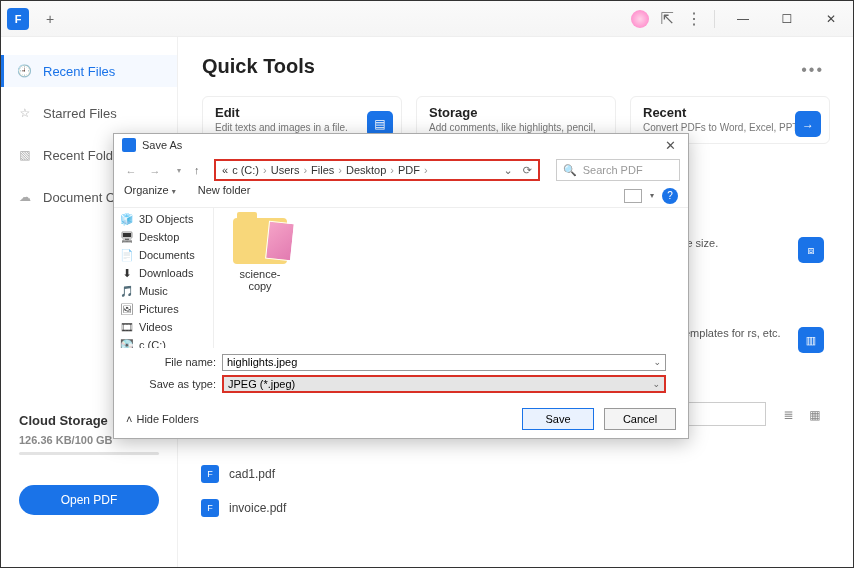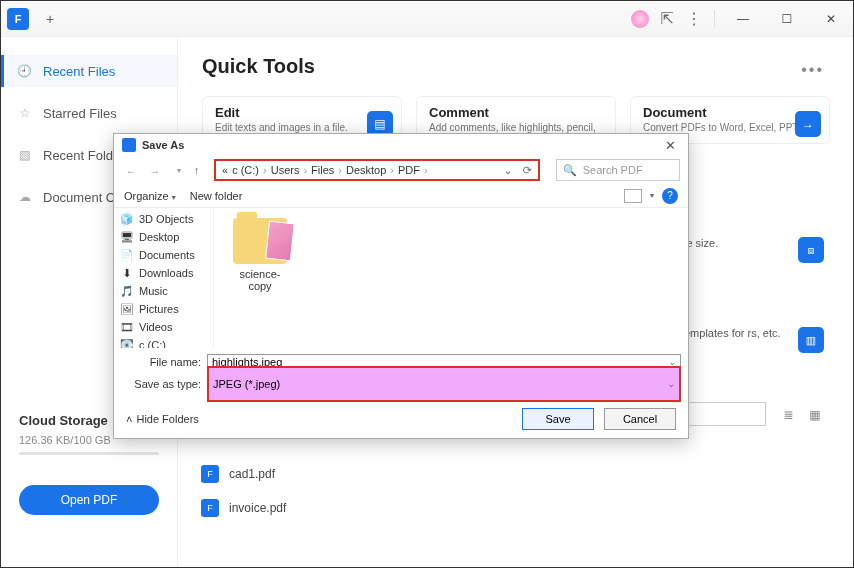--- a/index.html
+++ b/index.html
@@ -16,21 +16,21 @@
 
 .main { display:flex; height: calc(100% - 36px); }
 .sidebar { width:178px; background:#fff; border-right:1px solid #f0f0f0; padding-top:18px;}
 .side-item { display:flex; align-items:center; gap:10px; height:32px; padding:0 16px; font-size:13px; color:#555; }
 .side-item.active { color:#1a73e8; border-left:3px solid #1a73e8; background:#f5f9ff; padding-left:13px;}
 .side-icon{ width:16px; height:16px; display:inline-flex; align-items:center; justify-content:center; font-size:12px; color:#aaa;}
 .side-item.active .side-icon{ color:#1a73e8; }
 
 .cloud-section{ margin-top:200px; padding:0 18px;}
 .cloud-title{ font-size:13px; font-weight:600; color:#333;margin-top:32px; }
-.cloud-sub{ font-size:11px; color:#888; margin-top:6px;}
+.cloud-sub{ font-size:11px; color:#888; margin-top:6px;font-weight:bold;}
 .cloud-bar{ height:3px; background:#e3e3e3; margin-top:6px; border-radius:2px;}
 .btn-open{ margin-top:30px; width:140px; height:30px; border-radius:15px; background:#1a73e8; color:#fff; font-size:12px; border:none; display:block;}
 .btn-create{ margin-top:12px; width:140px; height:30px; border-radius:15px; background:#fff; border:1px solid #ccc; color:#444; font-size:12px; display:block;}
 
 .content{ flex:1; padding:18px 24px; position:relative;}
 .quick-title{ font-size:20px; font-weight:700; color:#222; }
 .more-dots{ position:absolute; right:30px; top:24px; color:#888; letter-spacing:2px;}
 .cards{ display:flex; gap:14px; margin-top:18px;}
 .card{ width:200px; height:48px; background:#fff; border:1px solid #eee; border-radius:6px; padding:8px 12px 8px 12px; position:relative; font-size:12px;}
 .card h4{ font-size:13px; font-weight:700; color:#222; margin-bottom:2px;}
@@ -45,52 +45,52 @@
 .view-icons span{ display:inline-flex; width:18px; height:18px; align-items:center; justify-content:center; color:#888; font-size:12px; margin-left:4px;}
 
 .file-list{ position:absolute; left:200px; top:460px;}
 .file-row{ display:flex; align-items:center; gap:10px; font-size:12px; color:#444; height:26px;}
 .file-row .ficon{ width:18px;height:18px;background:#1a73e8;border-radius:3px;display:flex;align-items:center;justify-content:center;color:#fff;font-size:9px;}
 
 
 .dialog{ position:absolute; left:112px; top:132px; width:576px; height:306px; background:#fff; border:1px solid #aaa; box-shadow:0 4px 18px rgba(0,0,0,.25); font-size:11px; z-index:10;}
 .dlg-title{ height:22px; display:flex; align-items:center; padding:0 8px; }
 .dlg-title .appicon{ width:14px;height:14px;background:#1a73e8;border-radius:2px;margin-right:6px;}
-.dlg-title .t{ font-size:11px; color:#333;font-weight:bold;}
+.dlg-title .t{ font-size:11px; color:#333;}
 .dlg-title .close{ margin-left:auto; font-size:13px; color:#555; padding:0 4px;}
 .dlg-nav{ height:28px; display:flex; align-items:center; padding:0 8px; gap:6px;}
 .nav-arrow{ width:18px; color:#999; text-align:center;}
 .nav-up{ width:14px; color:#666;}
 .breadcrumb{ flex:0 0 326px; height:22px; border:2px solid #d93025; display:flex; align-items:center; padding:0 6px; gap:4px; color:#333;}
 .breadcrumb .sep{ color:#999;}
 .bc-drop{ color:#666; margin-left:auto;}
 .bc-refresh{ margin-left:6px; color:#666;}
 .dlg-search{ margin-left:10px; flex:1; height:22px; border:1px solid #ccc; display:flex; align-items:center; padding:0 6px; gap:6px; color:#999;}
-.dlg-toolbar{ height:24px; display:flex; align-items:center; padding:0 10px; gap:14px; border-bottom:1px solid #eee;}
+.dlg-toolbar{ height:24px; display:flex; padding:0 10px; gap:22px; border-bottom:1px solid #eee;}
 .dlg-toolbar .org{ color:#333;}
 .dlg-toolbar .drop{ font-size:8px; color:#666;}
 .dlg-toolbar .newf{ color:#333;}
 .dlg-toolbar .right{ margin-left:auto; display:flex; align-items:center; gap:8px;}
 .dlg-toolbar .view{ width:18px;height:14px;border:1px solid #aaa;}
 .dlg-toolbar .help{ width:16px;height:16px;border-radius:50%;background:#1a73e8;color:#fff;display:flex;align-items:center;justify-content:center;font-size:10px;}
 .dlg-body{ display:flex; height:140px;}
 .dlg-tree{ width:100px; border-right:1px solid #eee; overflow:hidden; padding:2px 0;}
 .tree-item{ display:flex; align-items:center; gap:5px; height:18px; padding:0 6px; color:#333; font-size:11px;}
 .tree-item .ti{ width:14px; display:inline-flex; justify-content:center;}
 .dlg-files{ flex:1; padding:10px 14px;}
 .folder{ width:64px; text-align:center; font-size:11px; color:#333;}
 .folder .thumb{ width:54px; height:46px; background:#f8d77a; border-radius:4px; position:relative; margin:0 auto 4px;}
 .folder .thumb::before{content:"";position:absolute;top:-6px;left:4px;width:20px;height:8px;background:#f8d77a;border-radius:2px 2px 0 0;}
 .folder .paper{position:absolute;right:-6px;top:4px;width:26px;height:38px;background:linear-gradient(135deg,#f5a3c7,#e27bb1);border:1px solid #fff;transform:rotate(6deg);}
 
-.dlg-fields{ padding:4px 7px 2px;}
+.dlg-fields{ padding:4px 22px 2px;}
 .field-row{ display:flex; align-items:center; height:20px; margin-bottom:2px;}
 .field-row label{ width:86px; text-align:right; padding-right:6px; color:#333;}
 .field-row .val{ flex:1; height:17px; border:1px solid #999; padding:0 4px; display:flex; align-items:center; background:#fff;}
-.field-row.highlight .val{ border:2px solid #d93025; background:#f0abfc; height:36px;}
+.field-row.highlight .val{ border:2px solid #d93025; background:#e5e5e5; height:18px;}
 .field-row .dd{ margin-left:auto; color:#666; font-size:9px;}
 
 .dlg-bottom{ display:flex; align-items:center; padding:10px 12px 0;}
 .hide-folders{ display:flex; align-items:center; gap:4px; color:#333;}
 .dlg-buttons{ margin-left:auto; display:flex; gap:10px;}
 .dlg-btn{ width:72px; height:22px; border:1px solid #999; background:#f4f4f4; font-size:11px;}
 .dlg-btn.primary{ border:1.5px solid #1a73e8; background:#eaf2fe;}
 </style>
 </head>
 <body>
@@ -140,25 +140,25 @@
   <div class="content">
     <div class="quick-title">Quick Tools</div>
     <div class="more-dots">•••</div>
     <div class="cards">
       <div class="card">
         <h4>Edit</h4>
         <p>Edit texts and images in a file.</p>
         <div class="cicon">▤</div>
       </div>
       <div class="card">
-        <h4>Comment</h4>
+        <h4>Storage</h4>
         <p>Add comments, like highlights, pencil, stamps, etc.</p>
       </div>
       <div class="card">
-        <h4>Document</h4>
+        <h4>Recent</h4>
         <p>Convert PDFs to Word, Excel, PPT, etc.</p>
         <div class="cicon">→</div>
       </div>
     </div>
 
     <div class="peek">
       <span>le size.</span>
       <div class="cicon">⧈</div>
     </div>
     <div class="peek2">

